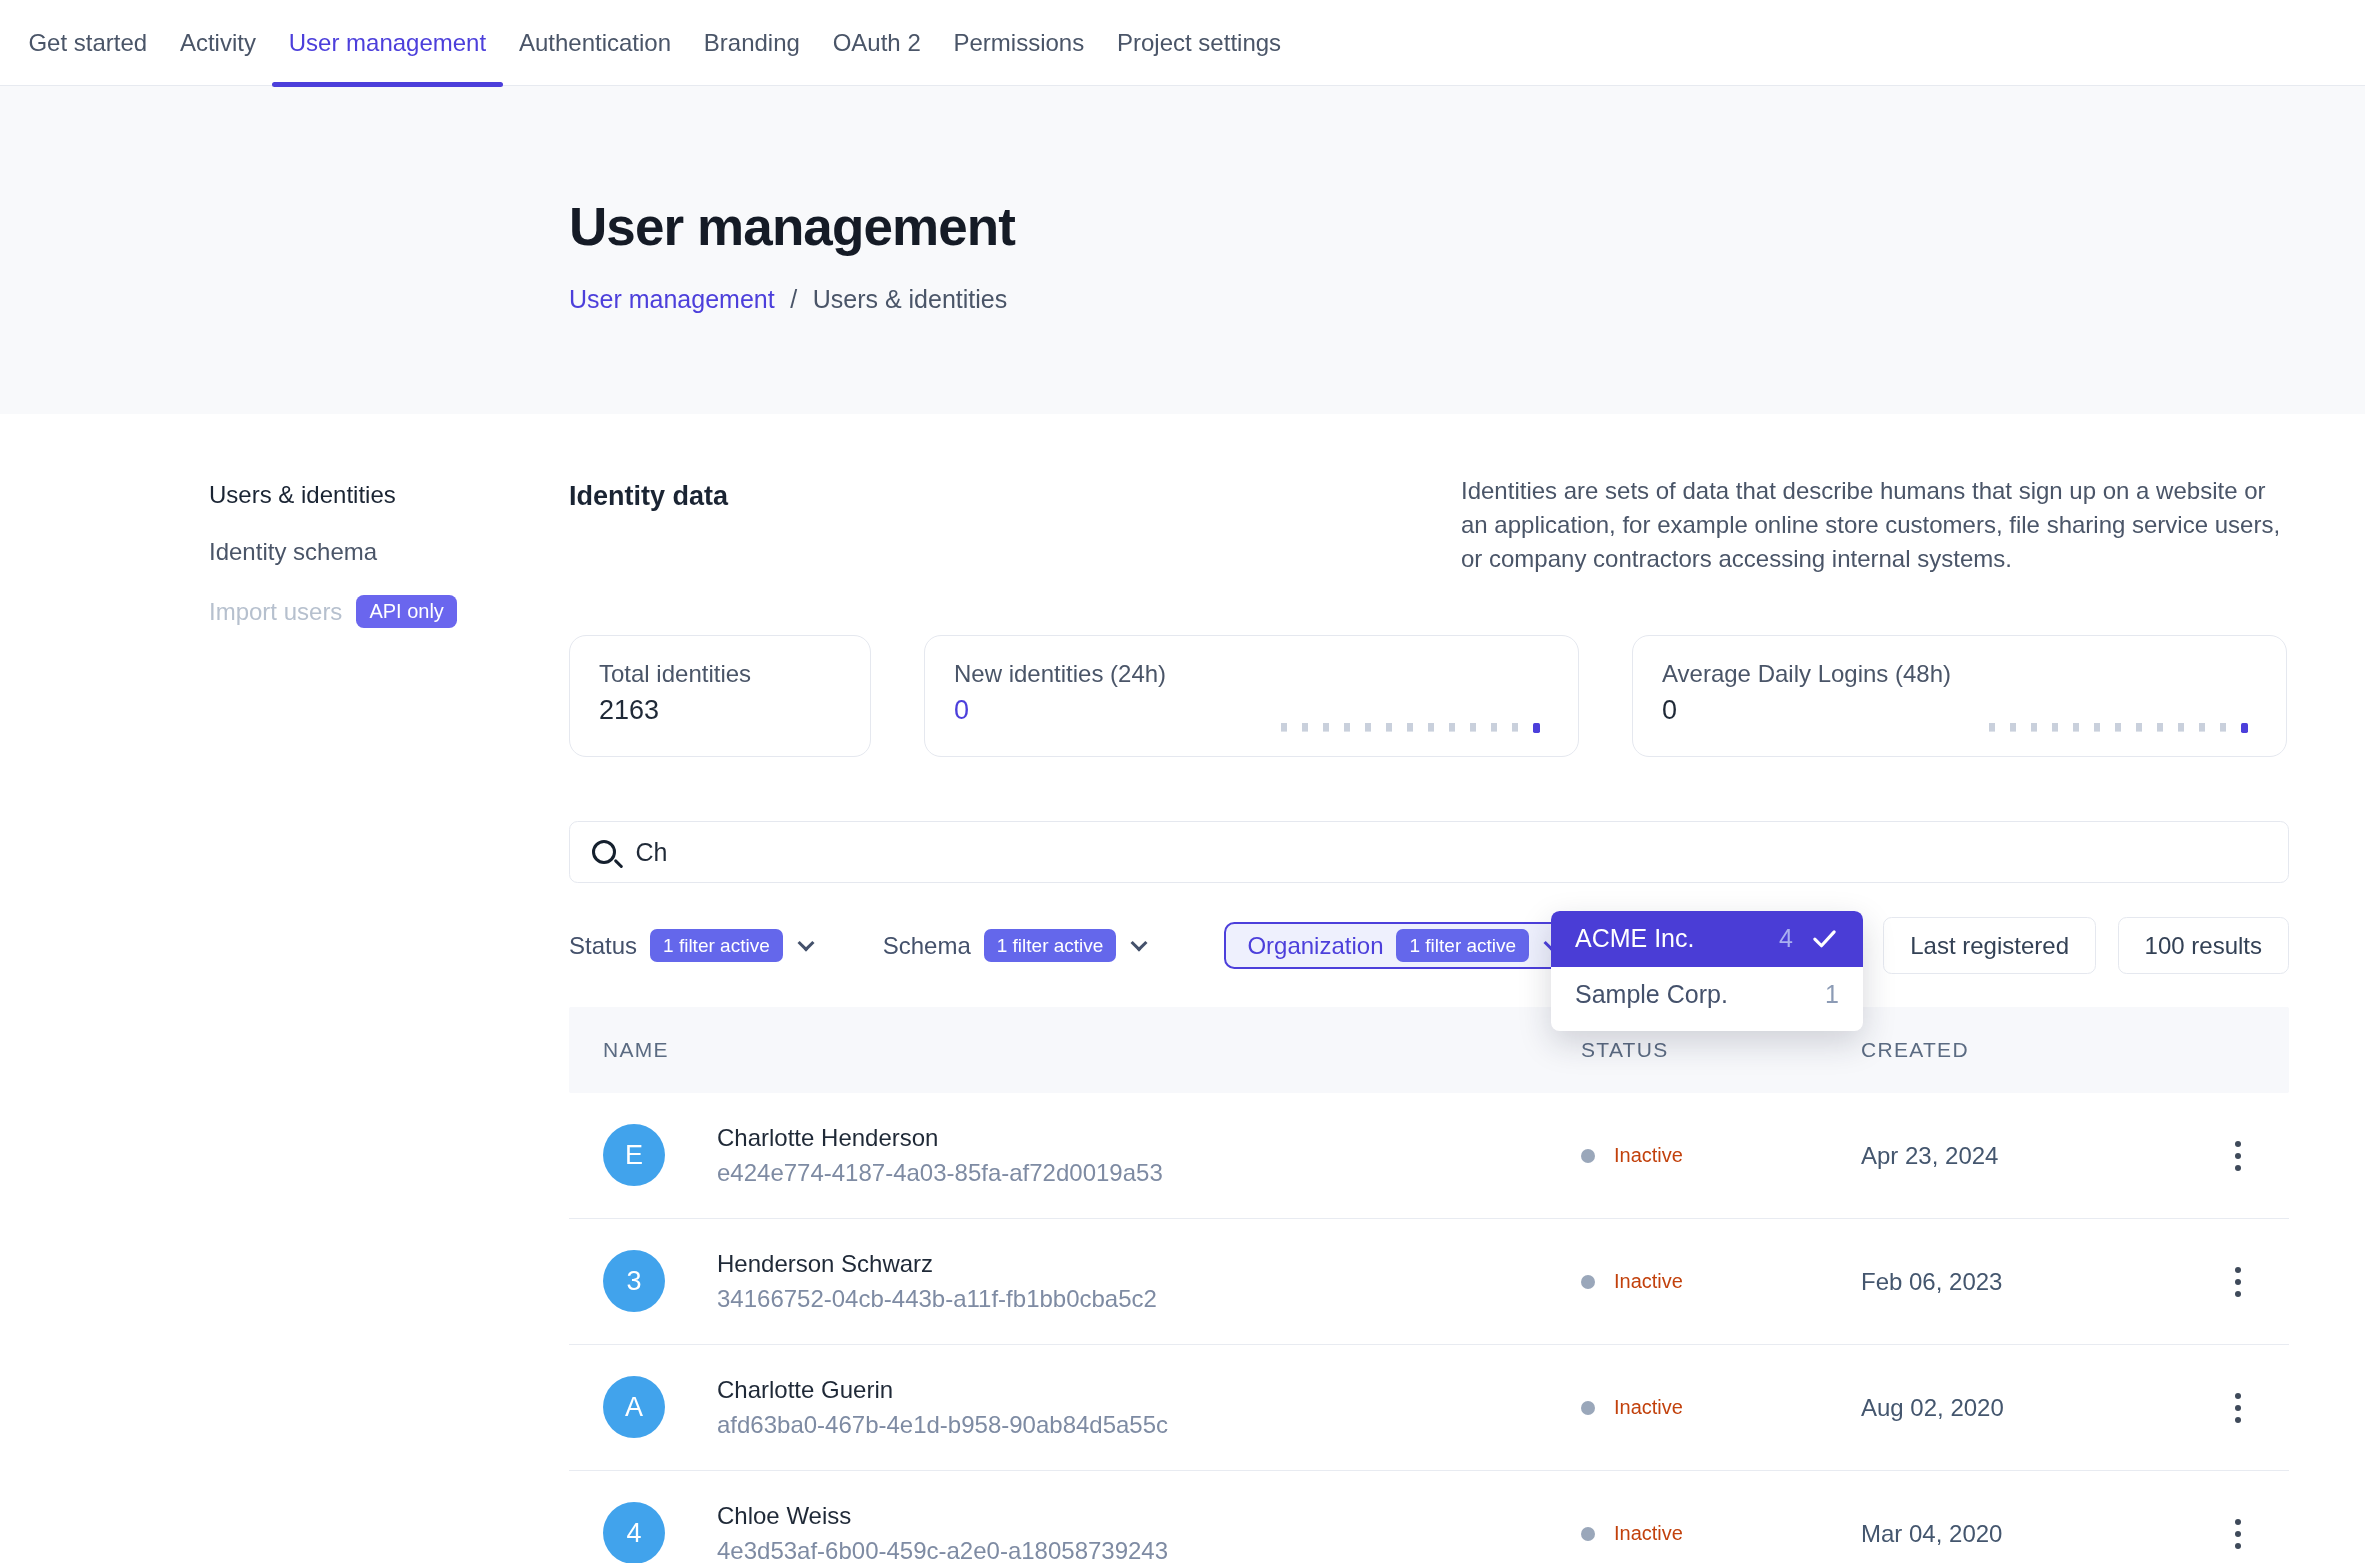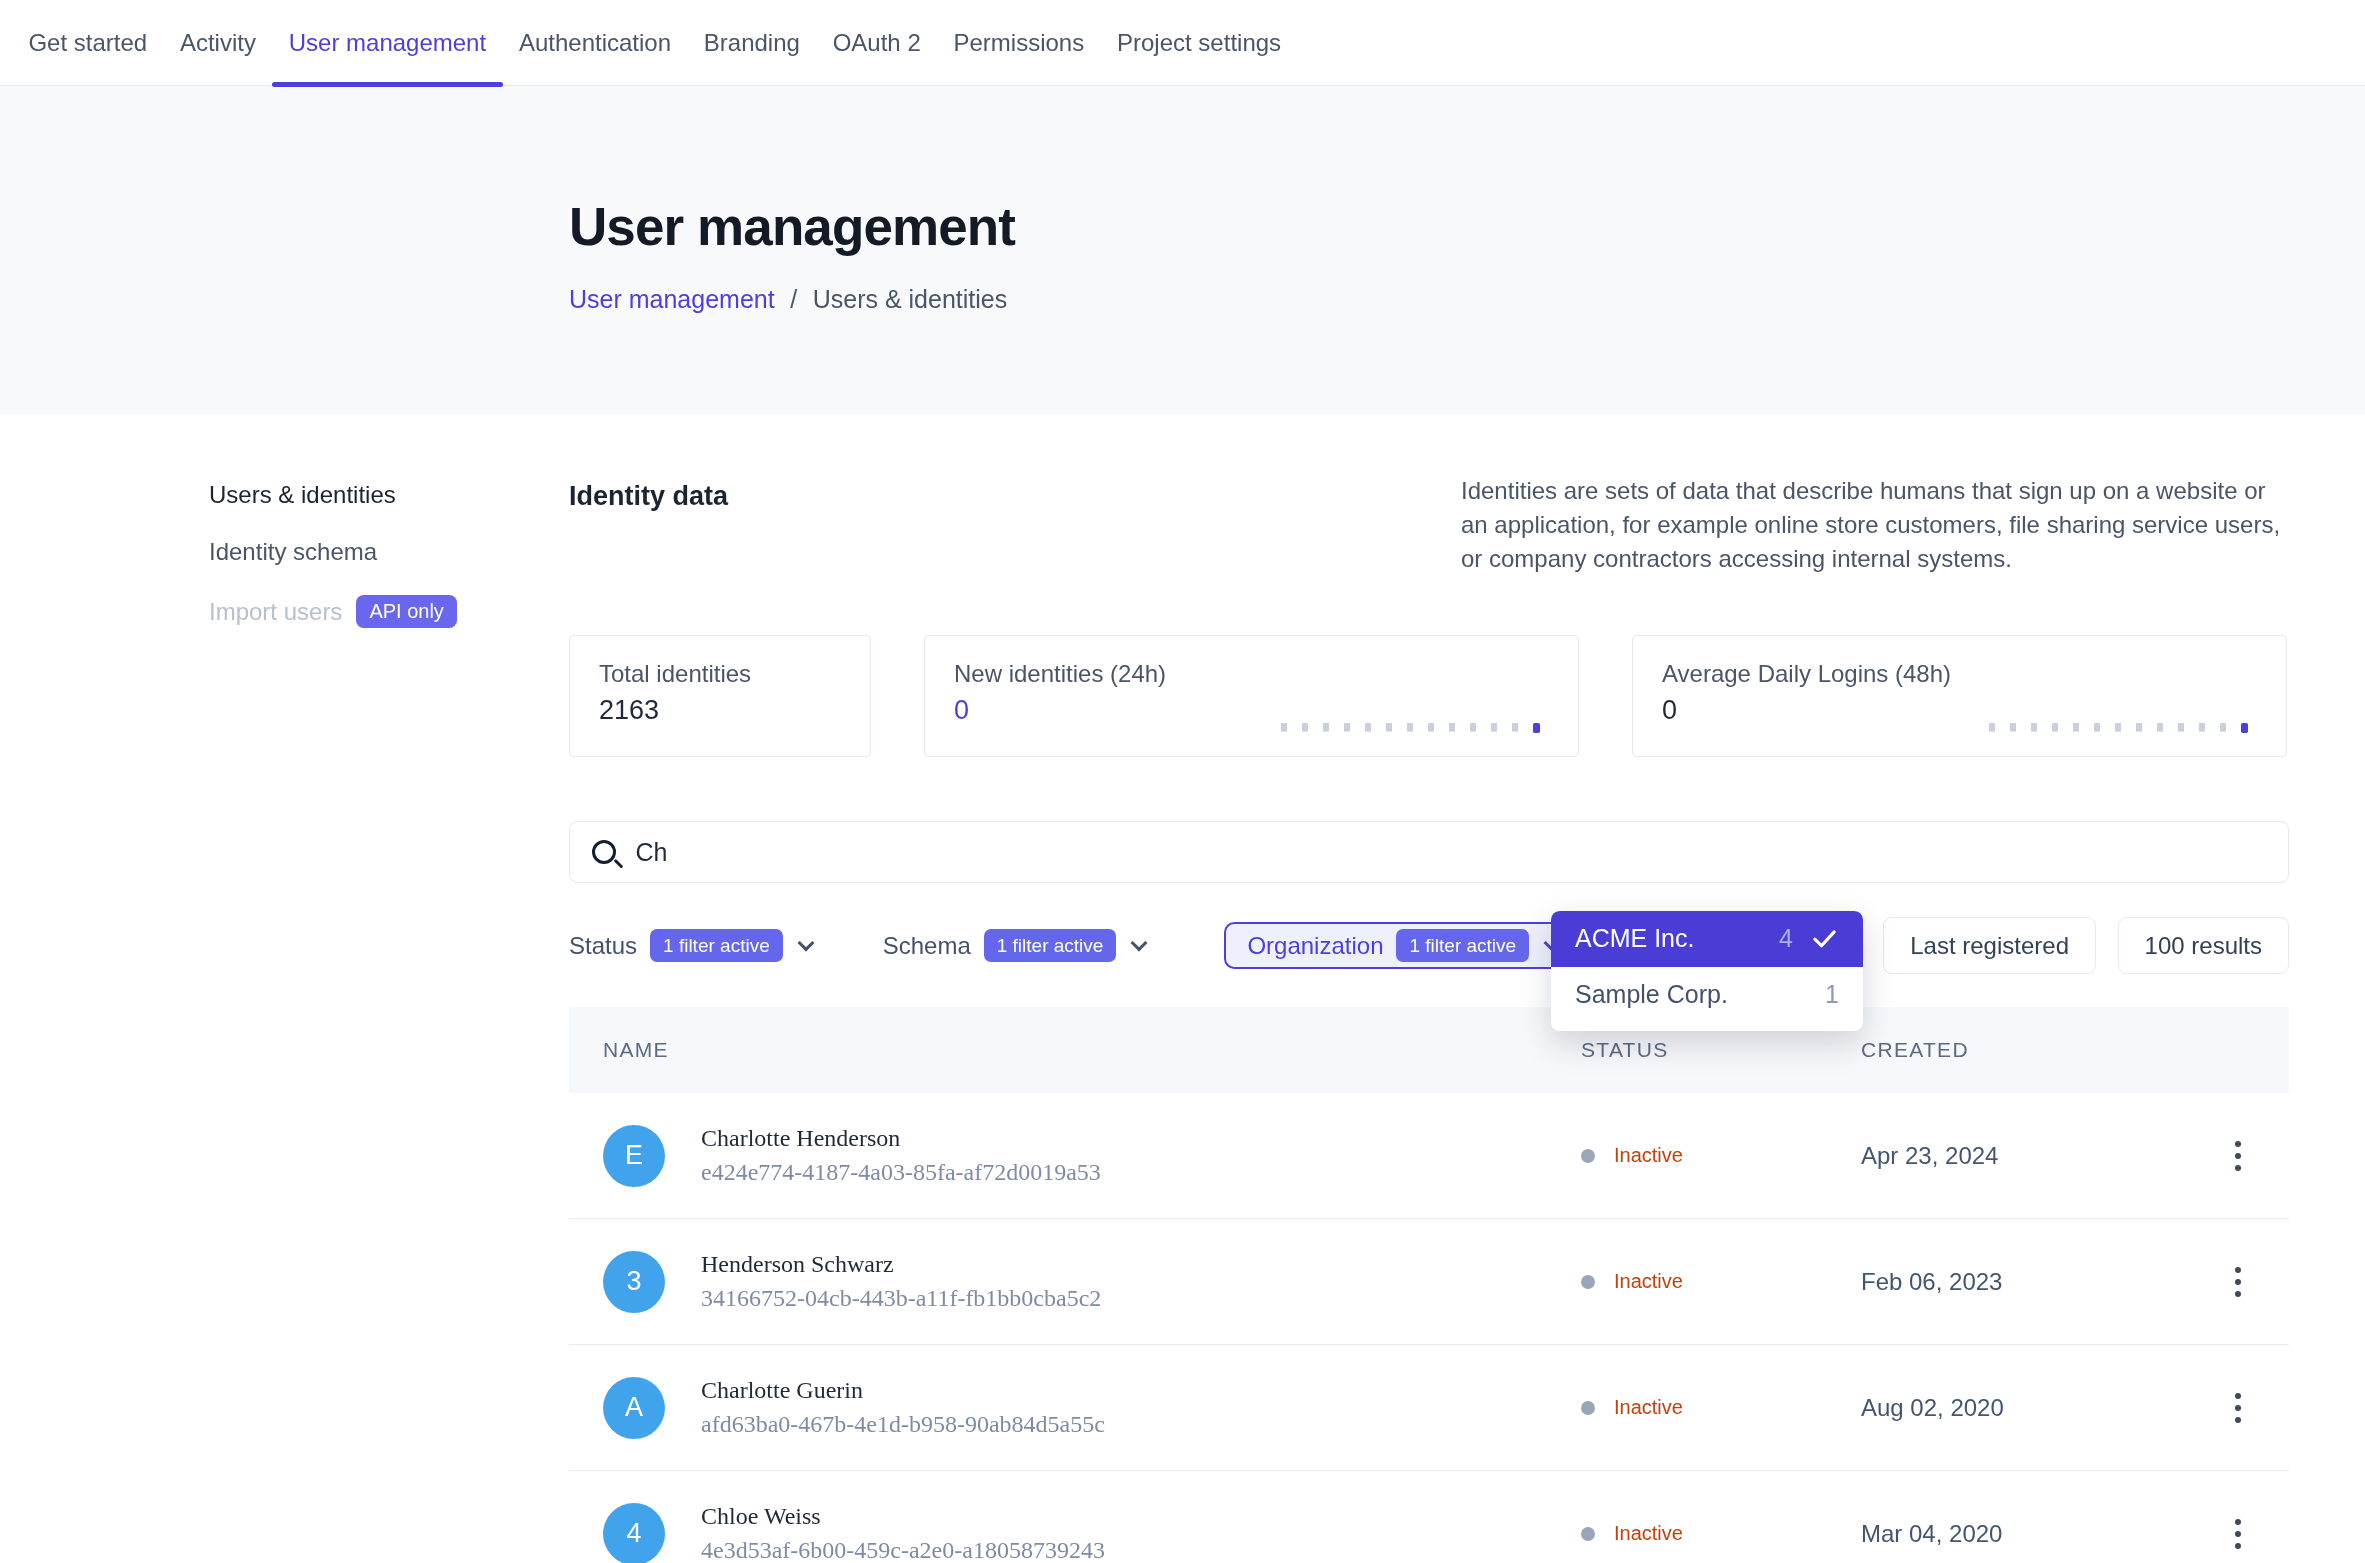--- a/index.html
+++ b/index.html
@@ -35,21 +35,21 @@
 
   .main { width:1720px; flex:0 0 auto; padding-top:60px; }
 
   
   .intro-row { display:flex; justify-content:space-between; align-items:flex-start; min-height:108px; }
   .section-title { font-size:27px; font-weight:700; color:#1a2433; padding-top:7px; }
   .section-desc { width:828px; font-size:24px; line-height:34px; color:#4a5568; }
 
   
   .stats-row { display:flex; gap:53px; margin-top:53px; }
-  .card { border:1.7px solid #e5e8ef; border-radius:5px; height:122px; padding:24px 29px;
+  .card { border:1.7px solid #e5e8ef; border-radius:17px; height:122px; padding:24px 29px;
     position:relative; background:#fff; }
   .card.small { width:302px; }
   .card.wide { width:655px; }
   .card-label { font-size:24px; color:#4a5568; }
   .card-value { font-size:27px; margin-top:7px; color:#1f2937; }
   .card-value.accent { color:#4c3fdb; }
   .sparkline { position:absolute; right:38px; bottom:24px; width:259px; height:8.6px;
     background-image:repeating-linear-gradient(90deg,#c9d0dc 0 6px,transparent 6px 21px);
     background-size:243px 8.6px; background-repeat:no-repeat; }
   .sparkline::after { content:""; position:absolute; right:0; top:0; width:7px; height:9.5px;
@@ -98,21 +98,21 @@
 
   
   .table { margin-top:32px; }
   .t-grid { display:grid; grid-template-columns:978px 280px 358px 1fr; align-items:center; }
   .t-head { background:#f7f8fb; height:86px; padding:0 34px; border-radius:1.7px; }
   .t-head div { font-size:21px; letter-spacing:1.3px; color:#5b6b82; text-transform:uppercase; }
   .t-row { height:126px; padding:0 34px; border-bottom:1.7px solid #e8ebf1; cursor:pointer; }
   .name-cell { display:flex; align-items:center; }
   .avatar { width:62px; height:62px; border-radius:50%; background:#41a3ec; color:#fff;
     font-size:27px; display:flex; align-items:center; justify-content:center; flex:0 0 auto; }
-  .name-text { margin-left:36px;font-family:Liberation Serif, serif; }
+  .name-text { margin-left:52px; }
   .row-name { font-size:24px; color:#1f2937; font-weight:500; }
   .row-id { font-size:24px; color:#7e8ba3; margin-top:7.8px; }
   .status-cell { display:flex; align-items:center; }
   .status-dot { width:14px; height:14px; border-radius:50%; background:#9aa7ba; flex:0 0 auto; }
   .status-text { font-size:20px; color:#c2410c; margin-left:19px; }
   .created-cell { font-size:24px; color:#44566e; }
   .kebab { display:flex; flex-direction:column; align-items:center; gap:6px; width:38px;
     padding:7px 0; margin-left:auto; margin-right:12px; cursor:pointer; }
   .kebab span { width:6px; height:6px; border-radius:50%; background:#3f4a5a; }
 </style>

